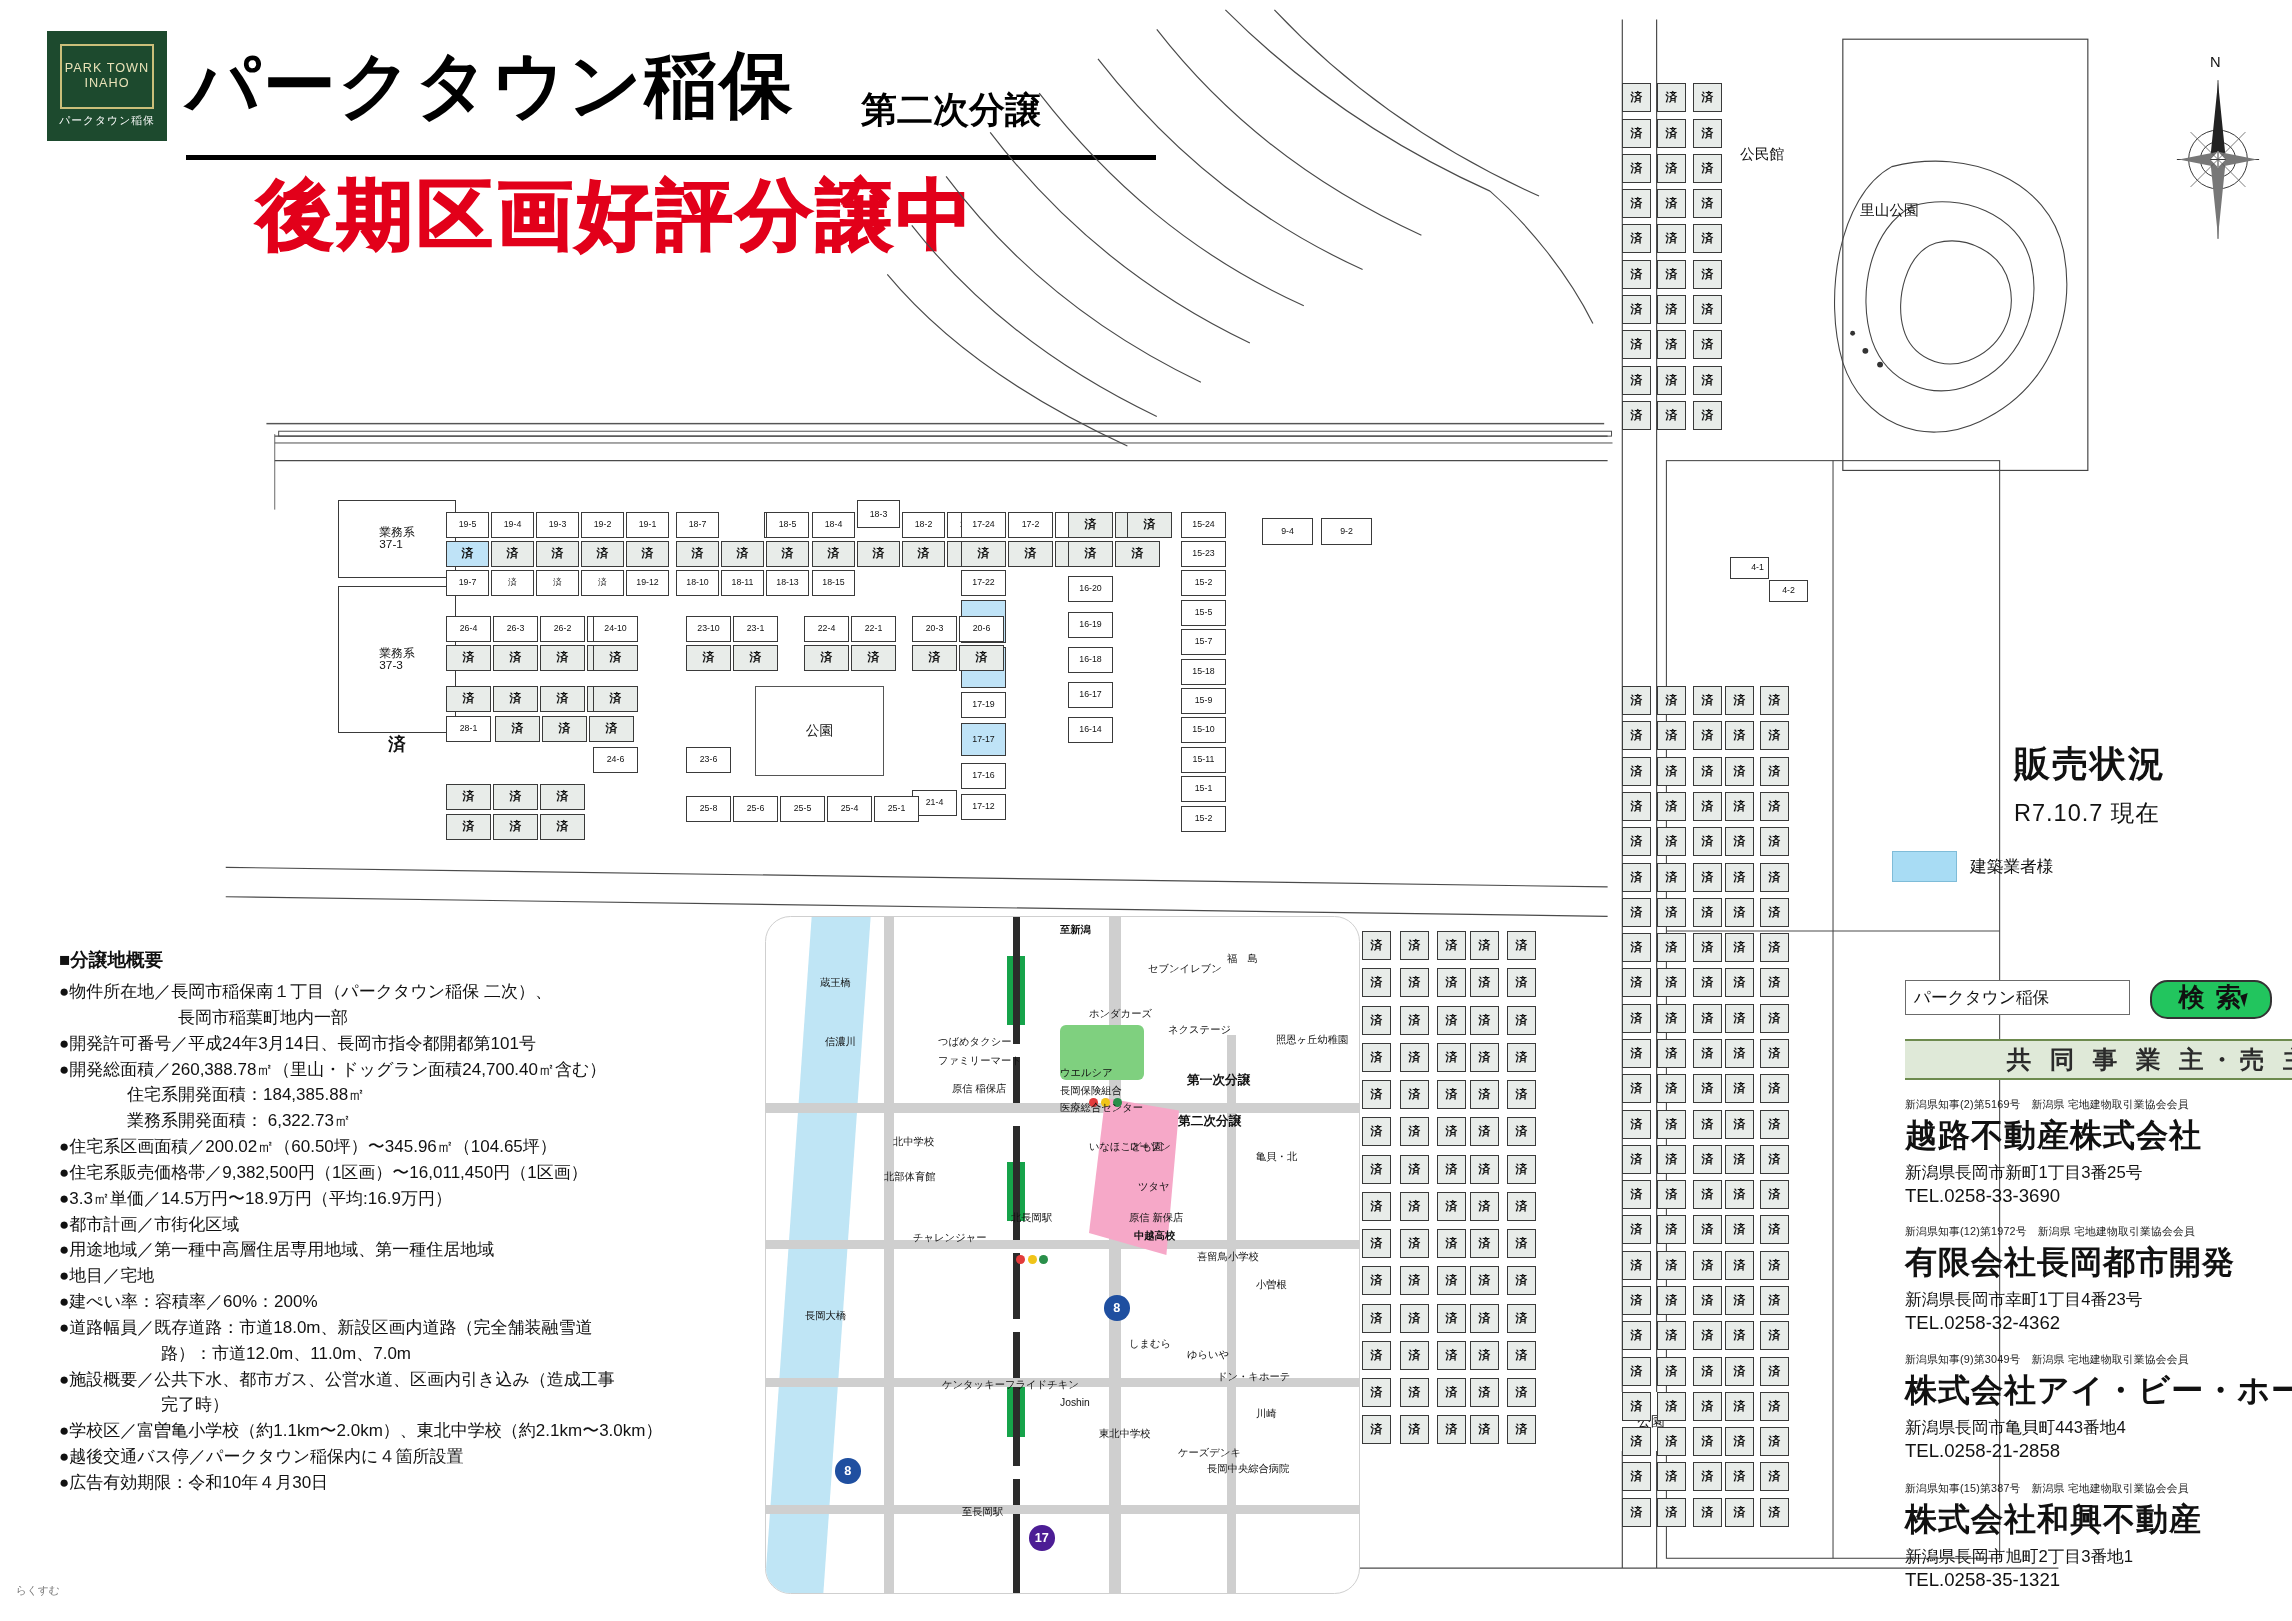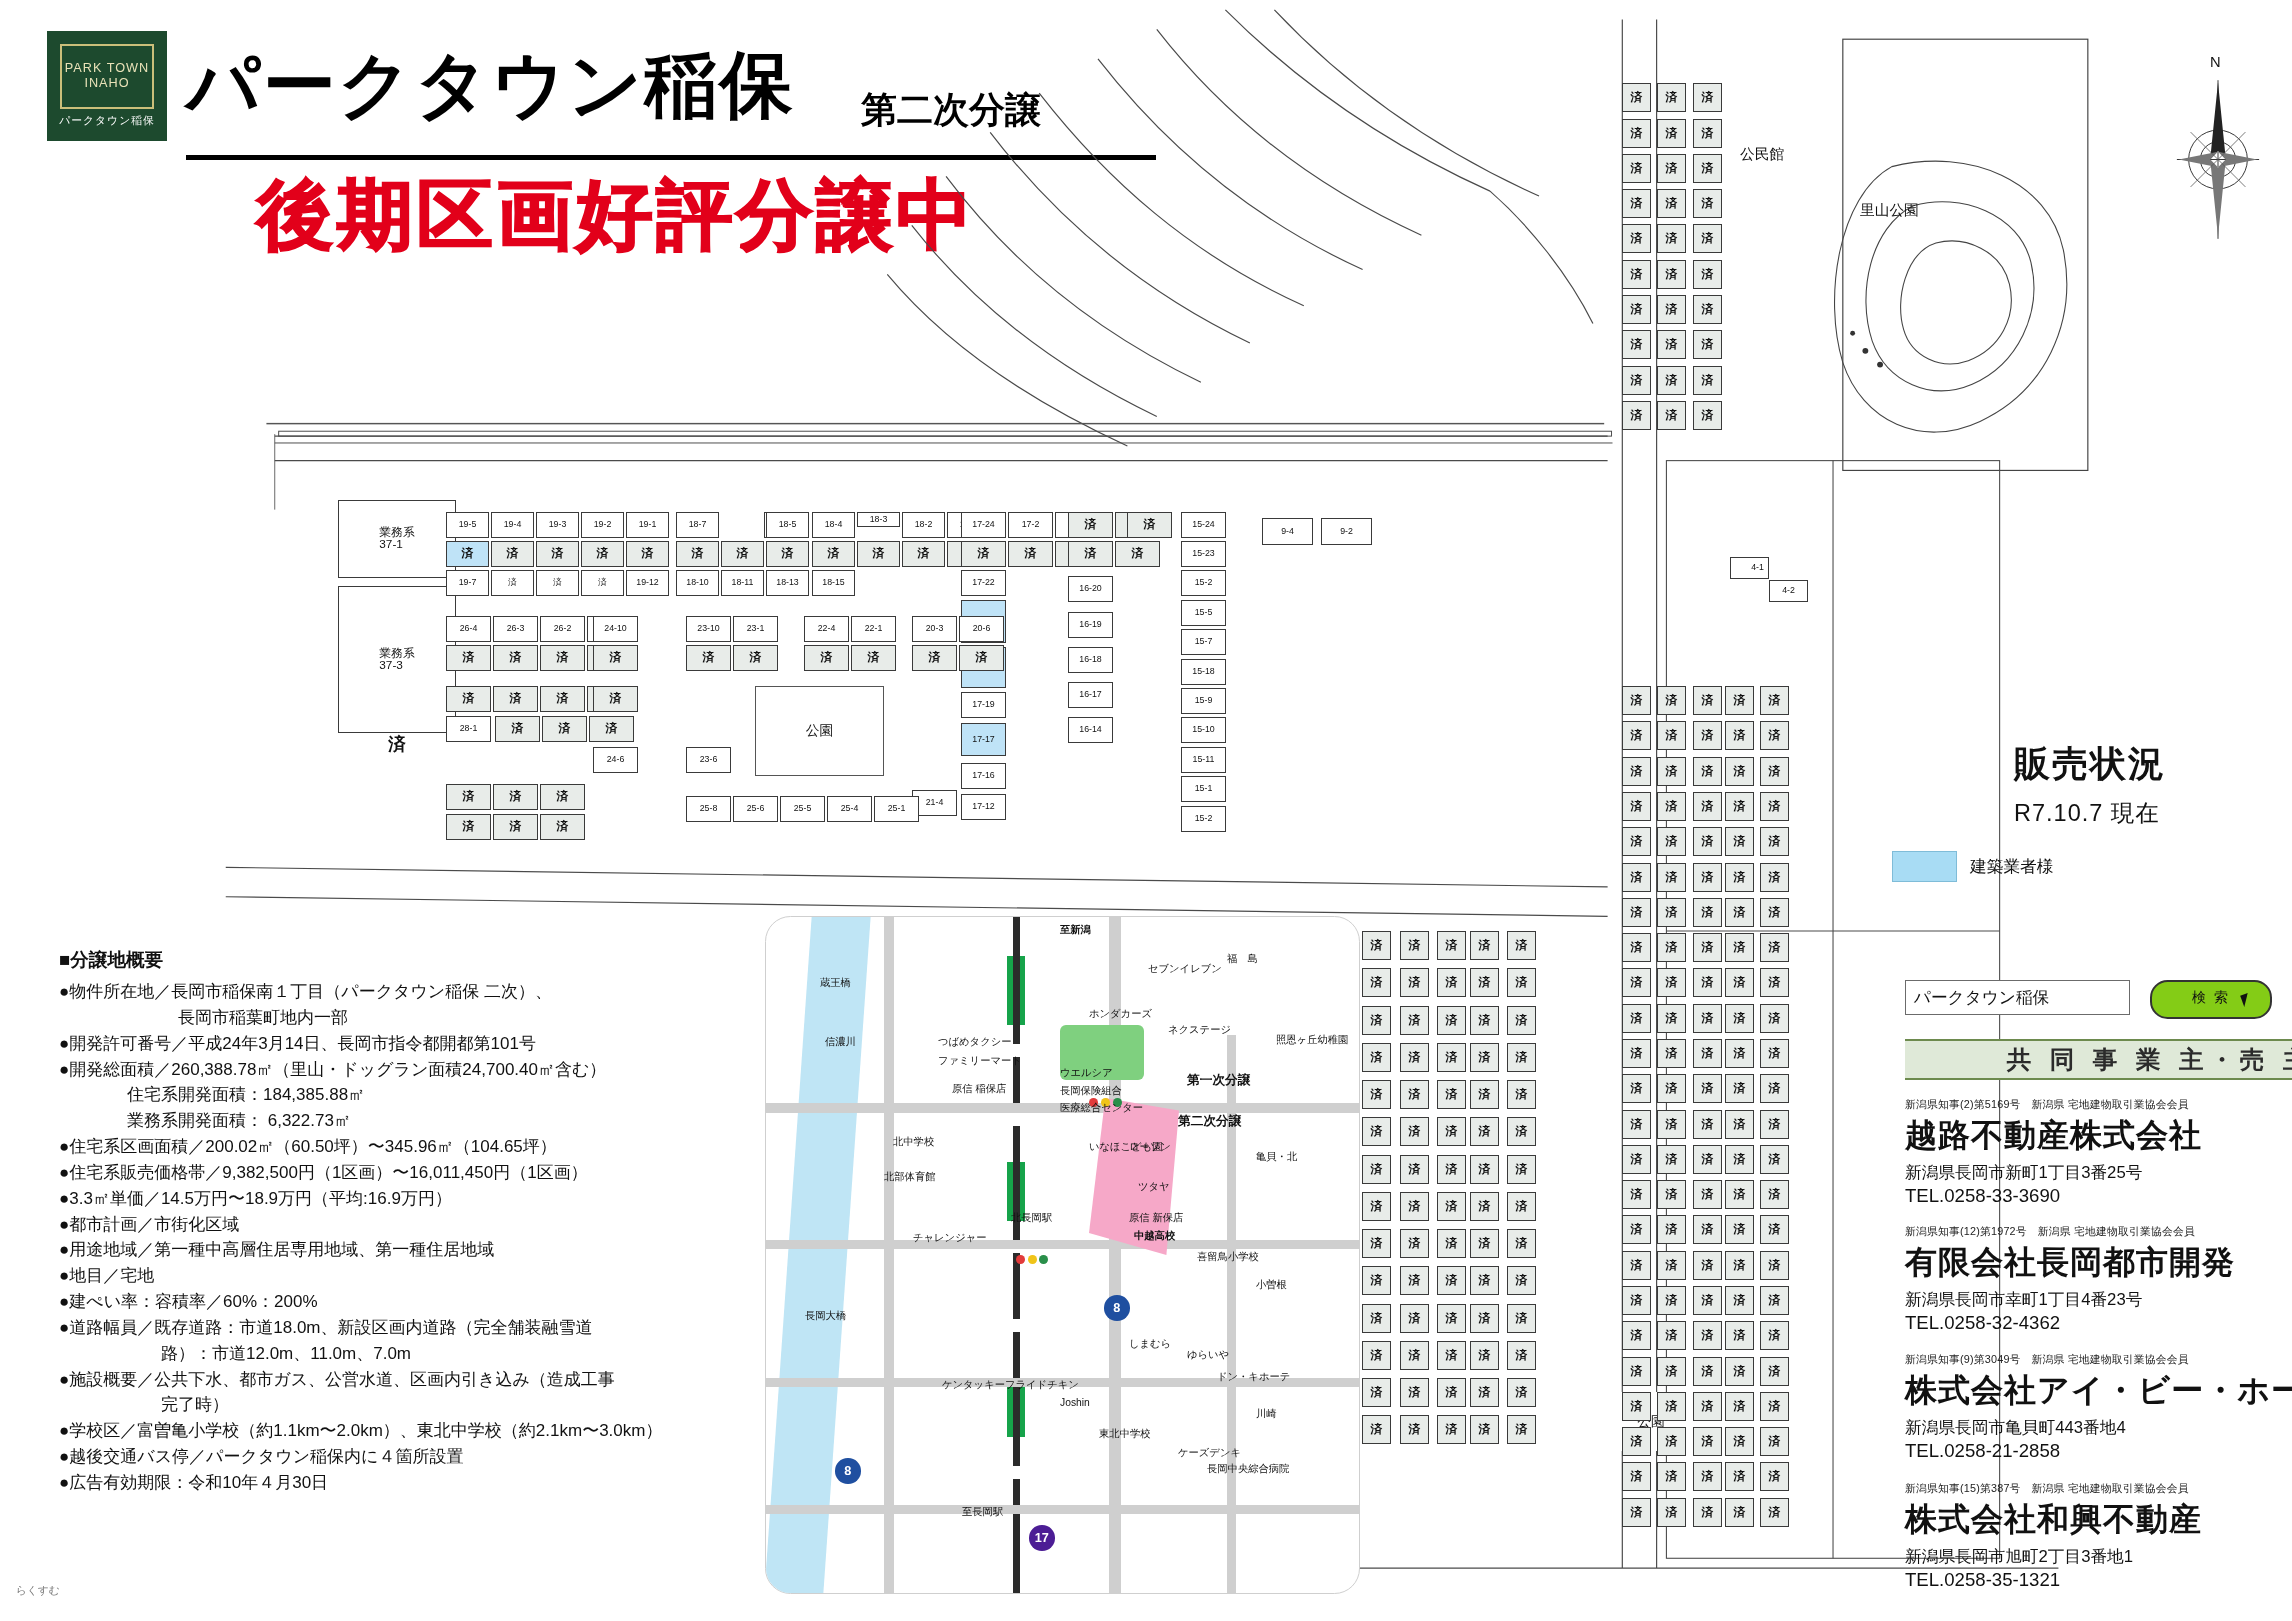--- a/index.html
+++ b/index.html
@@ -71,22 +71,22 @@
 
   
   #search-row{left:1905px;top:980px;width:365px;height:39px;}
   #search-input{
     position:absolute;left:0;top:0;width:225px;height:35px;
     border:1px solid #6b6b6b;background:#fff;
     font-size:16.7px;padding:0 7.8px;box-sizing:border-box;line-height:33px;
   }
   #search-button{
     position:absolute;left:245px;top:0;width:118px;height:35px;
-    border:2px solid #333;border-radius:17.6px;background:#84cc16;
-    font-size:14px;font-weight:normal;text-align:center;line-height:31px;letter-spacing:2px;
+    border:2px solid #333;border-radius:17.6px;background:#22c55e;
+    font-size:26px;font-weight:bold;text-align:center;line-height:31px;letter-spacing:2px;
   }
   #cursor-arrow{position:absolute;left:337px;top:13.7px;width:0;height:0;
     border-left:8.8px solid #111;border-bottom:12.7px solid transparent;transform:rotate(-20deg);}
 
   
   #seller-band{
     left:1905px;top:1039px;width:510px;height:37px;background:#dfe9d8;
     border-top:2px solid #6d8a4e;border-bottom:2px solid #6d8a4e;
     font-size:24.5px;font-weight:bold;text-align:center;line-height:37px;letter-spacing:5.9px;color:#2b2b2b;
   }
@@ -236,21 +236,21 @@
     <div class="lot sold blue" style="left: 446px; top: 541px; width: 43px; height: 25.5px;">済</div>
     <div class="lot " style="left: 446px; top: 570px; width: 43px; height: 25.5px;">19-7</div>
     <div class="lot " style="left: 491px; top: 570px; width: 43px; height: 25.5px;">済</div>
     <div class="lot " style="left: 536px; top: 570px; width: 43px; height: 25.5px;">済</div>
     <div class="lot " style="left: 581px; top: 570px; width: 43px; height: 25.5px;">済</div>
     <div class="lot " style="left: 626px; top: 570px; width: 43px; height: 25.5px;">19-12</div>
     <div class="lot " style="left: 676px; top: 512px; width: 43px; height: 25.5px;">18-7</div>
     <div class="lot " style="left: 764px; top: 512px; width: 43px; height: 25.5px;">18-6</div>
     <div class="lot " style="left: 766px; top: 512px; width: 43px; height: 25.5px;">18-5</div>
     <div class="lot " style="left: 812px; top: 512px; width: 43px; height: 25.5px;">18-4</div>
-    <div class="lot " style="left: 857px; top: 512px; width: 43px; height: 15px; text-align: right;">18-3</div>
+    <div class="lot " style="left: 857px; top: 500px; width: 43px; height: 28px; text-align: right;">18-3</div>
     <div class="lot " style="left: 902px; top: 512px; width: 43px; height: 25.5px;">18-2</div>
     <div class="lot " style="left: 947px; top: 512px; width: 43px; height: 25.5px;">18-1</div>
     <div class="lot  sold" style="left: 676px; top: 541px; width: 43px; height: 25.5px;">済</div>
     <div class="lot  sold" style="left: 721px; top: 541px; width: 43px; height: 25.5px;">済</div>
     <div class="lot  sold" style="left: 766px; top: 541px; width: 43px; height: 25.5px;">済</div>
     <div class="lot  sold" style="left: 812px; top: 541px; width: 43px; height: 25.5px;">済</div>
     <div class="lot  sold" style="left: 857px; top: 541px; width: 43px; height: 25.5px;">済</div>
     <div class="lot  sold" style="left: 902px; top: 541px; width: 43px; height: 25.5px;">済</div>
     <div class="lot  sold" style="left: 947px; top: 541px; width: 43px; height: 25.5px;">済</div>
     <div class="lot " style="left: 676px; top: 570px; width: 43px; height: 25.5px;">18-10</div>

